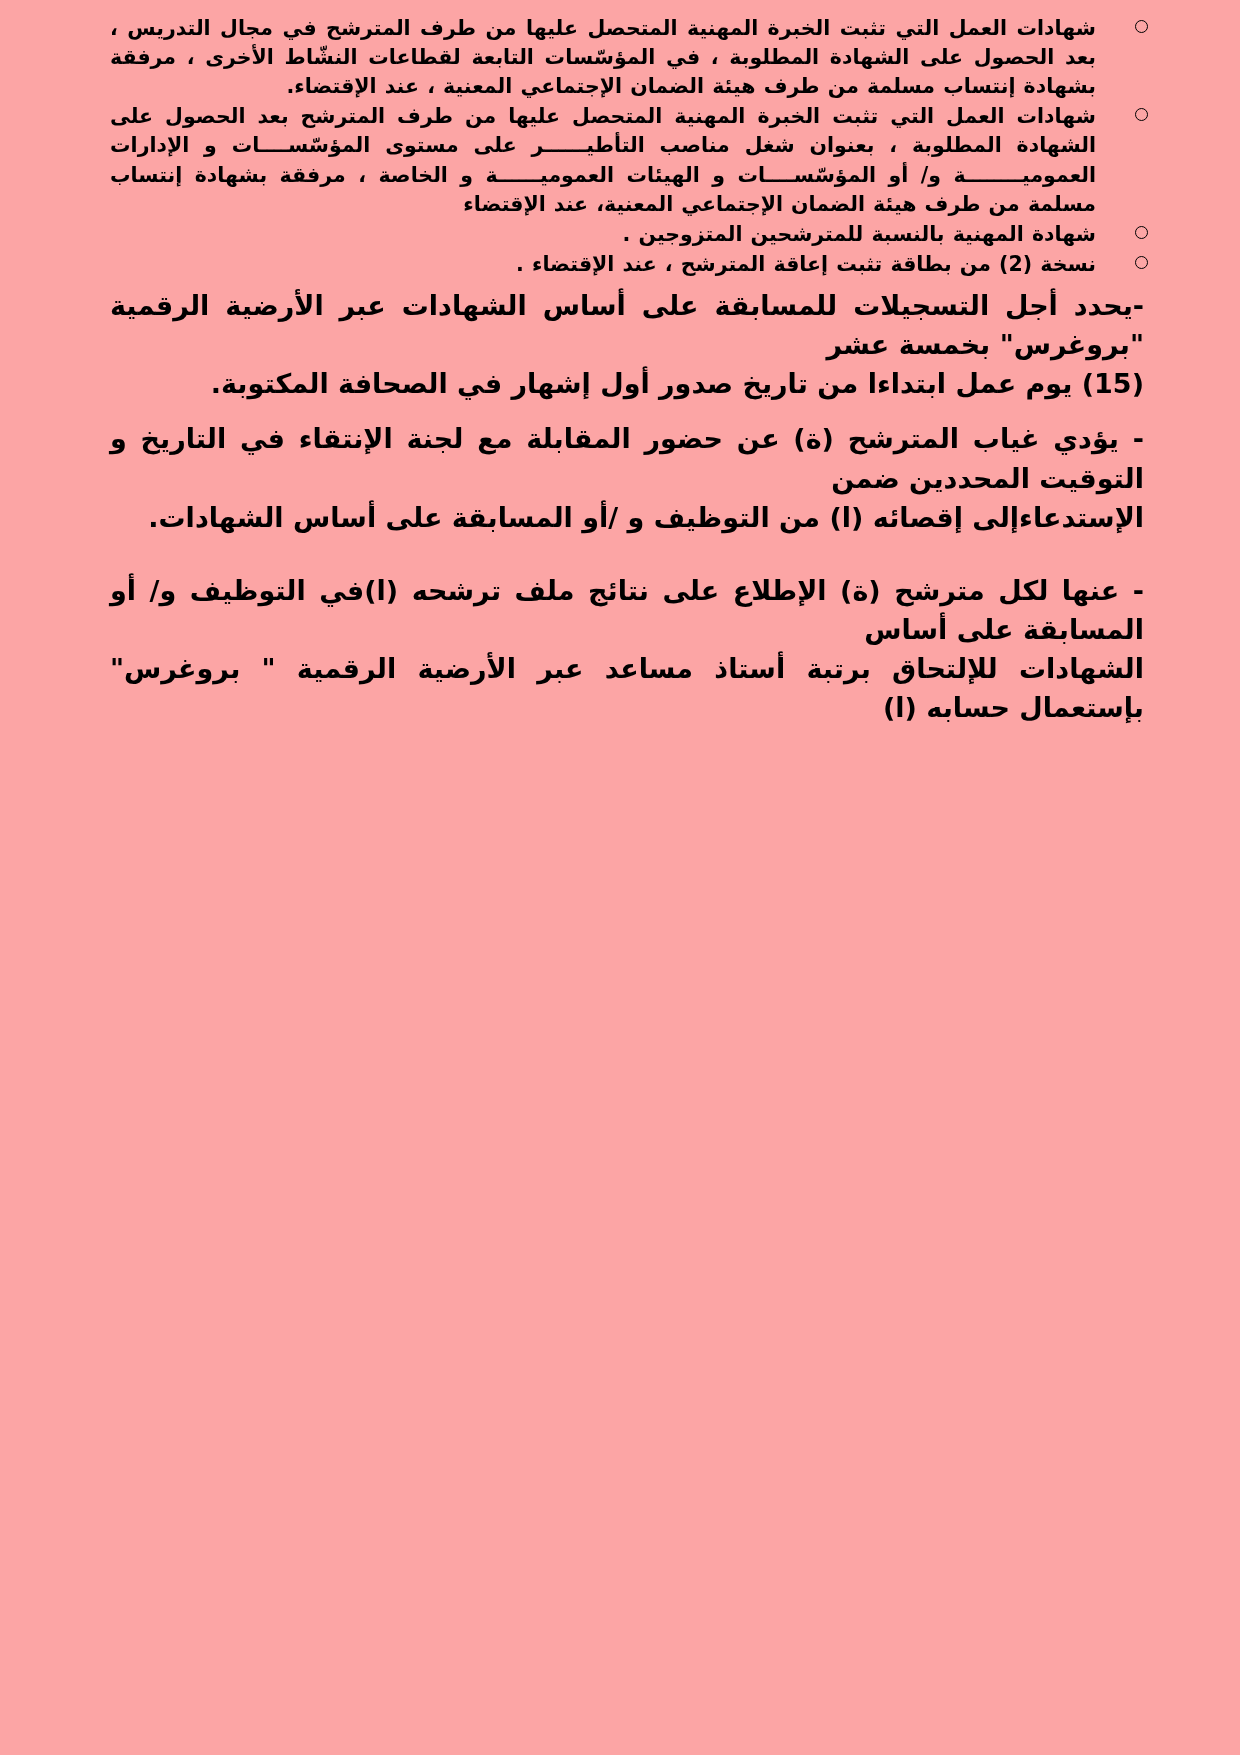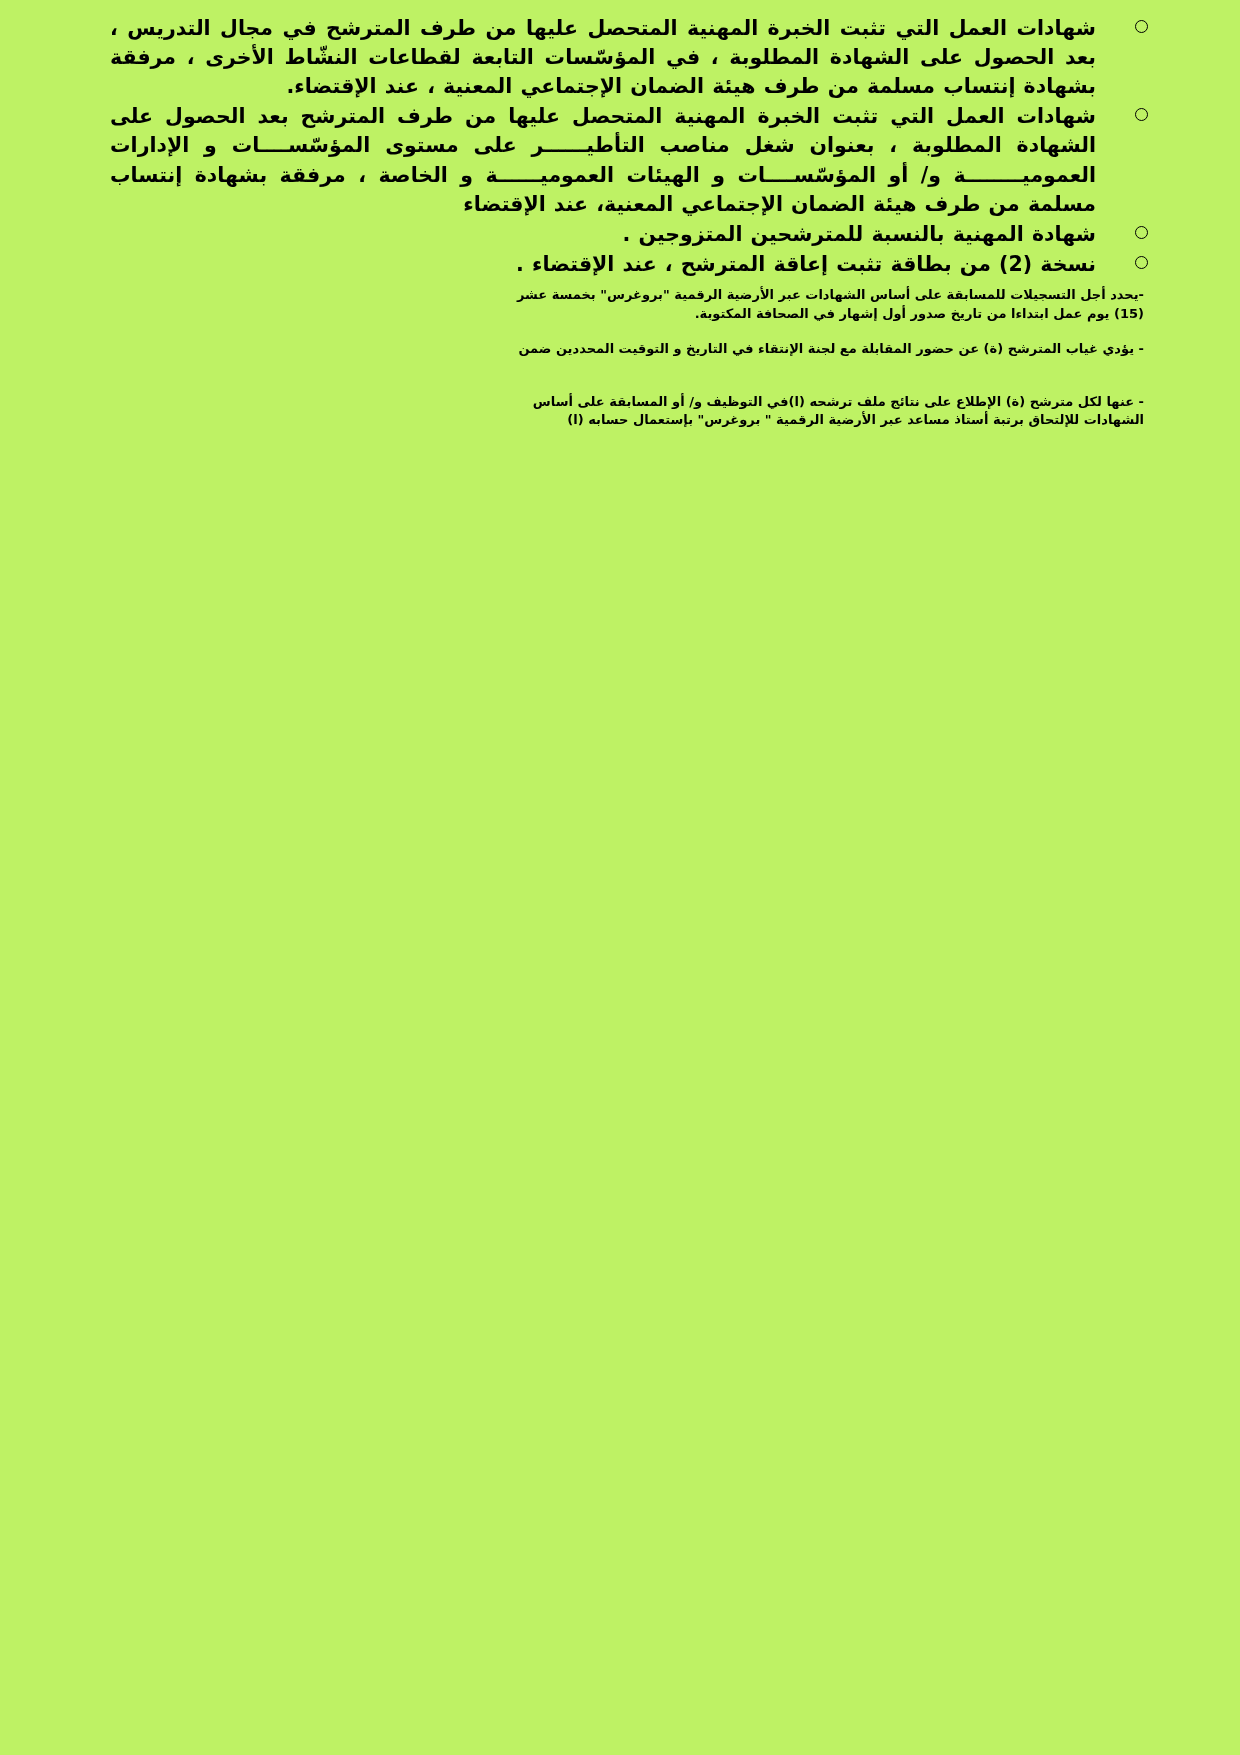--- a/index.html
+++ b/index.html
@@ -5,21 +5,21 @@
 <style>
   html, body {
     margin: 0;
     padding: 0;
     background: #ffffff;
   }
   .page {
     position: relative;
     width: 1240px;
     height: 1755px;
-    background: #bef264;
+    background: #fca5a5;
     margin: 0 auto;
     overflow: hidden;
     font-family: "DejaVu Sans", "Liberation Sans", sans-serif;
     color: #000000;
   }
   .content {
     position: absolute;
     top: 14px;
     right: 92px;
     left: 110px;
@@ -53,21 +53,21 @@
     font-size: 20.5px;
     font-weight: bold;
     line-height: 1.42;
     text-align: justify;
     text-align-last: right;
     word-spacing: 1px;
   }
 
   
   .para {
-    font-size: 13px;
+    font-size: 27px;
     font-weight: bold;
     line-height: 1.45;
     text-align: justify;
     text-align-last: right;
     margin: 0;
     padding: 0;
   }
   .gap-sm { height: 6px; }
   .gap-md { height: 16px; }
   .gap-lg { height: 34px; }
@@ -105,20 +105,21 @@
     </ul>
 
     <div class="gap-sm"></div>
 
     <p class="para indent-right">-يحدد أجل التسجيلات للمسابقة على أساس الشهادات عبر الأرضية الرقمية "بروغرس" بخمسة عشر</p>
     <p class="para indent-right">(15) يوم عمل ابتداءا من تاريخ صدور أول إشهار في الصحافة المكتوبة.</p>
 
     <div class="gap-md"></div>
 
     <p class="para indent-right">- يؤدي غياب المترشح (ة)  عن حضور المقابلة مع لجنة الإنتقاء في التاريخ و التوقيت المحددين ضمن</p>
+    <p class="para indent-right">الإستدعاءإلى إقصائه (ا) من التوظيف و /أو المسابقة على أساس الشهادات.</p>
 
     <div class="gap-lg"></div>
 
     <p class="para indent-right">- عنها لكل مترشح (ة) الإطلاع على نتائج ملف ترشحه (ا)في التوظيف و/ أو المسابقة على أساس</p>
     <p class="para indent-right">الشهادات للإلتحاق برتبة أستاذ مساعد عبر الأرضية الرقمية " بروغرس" بإستعمال حسابه (ا)</p>
 
   </div>
 </div>
 
 </body></html>

